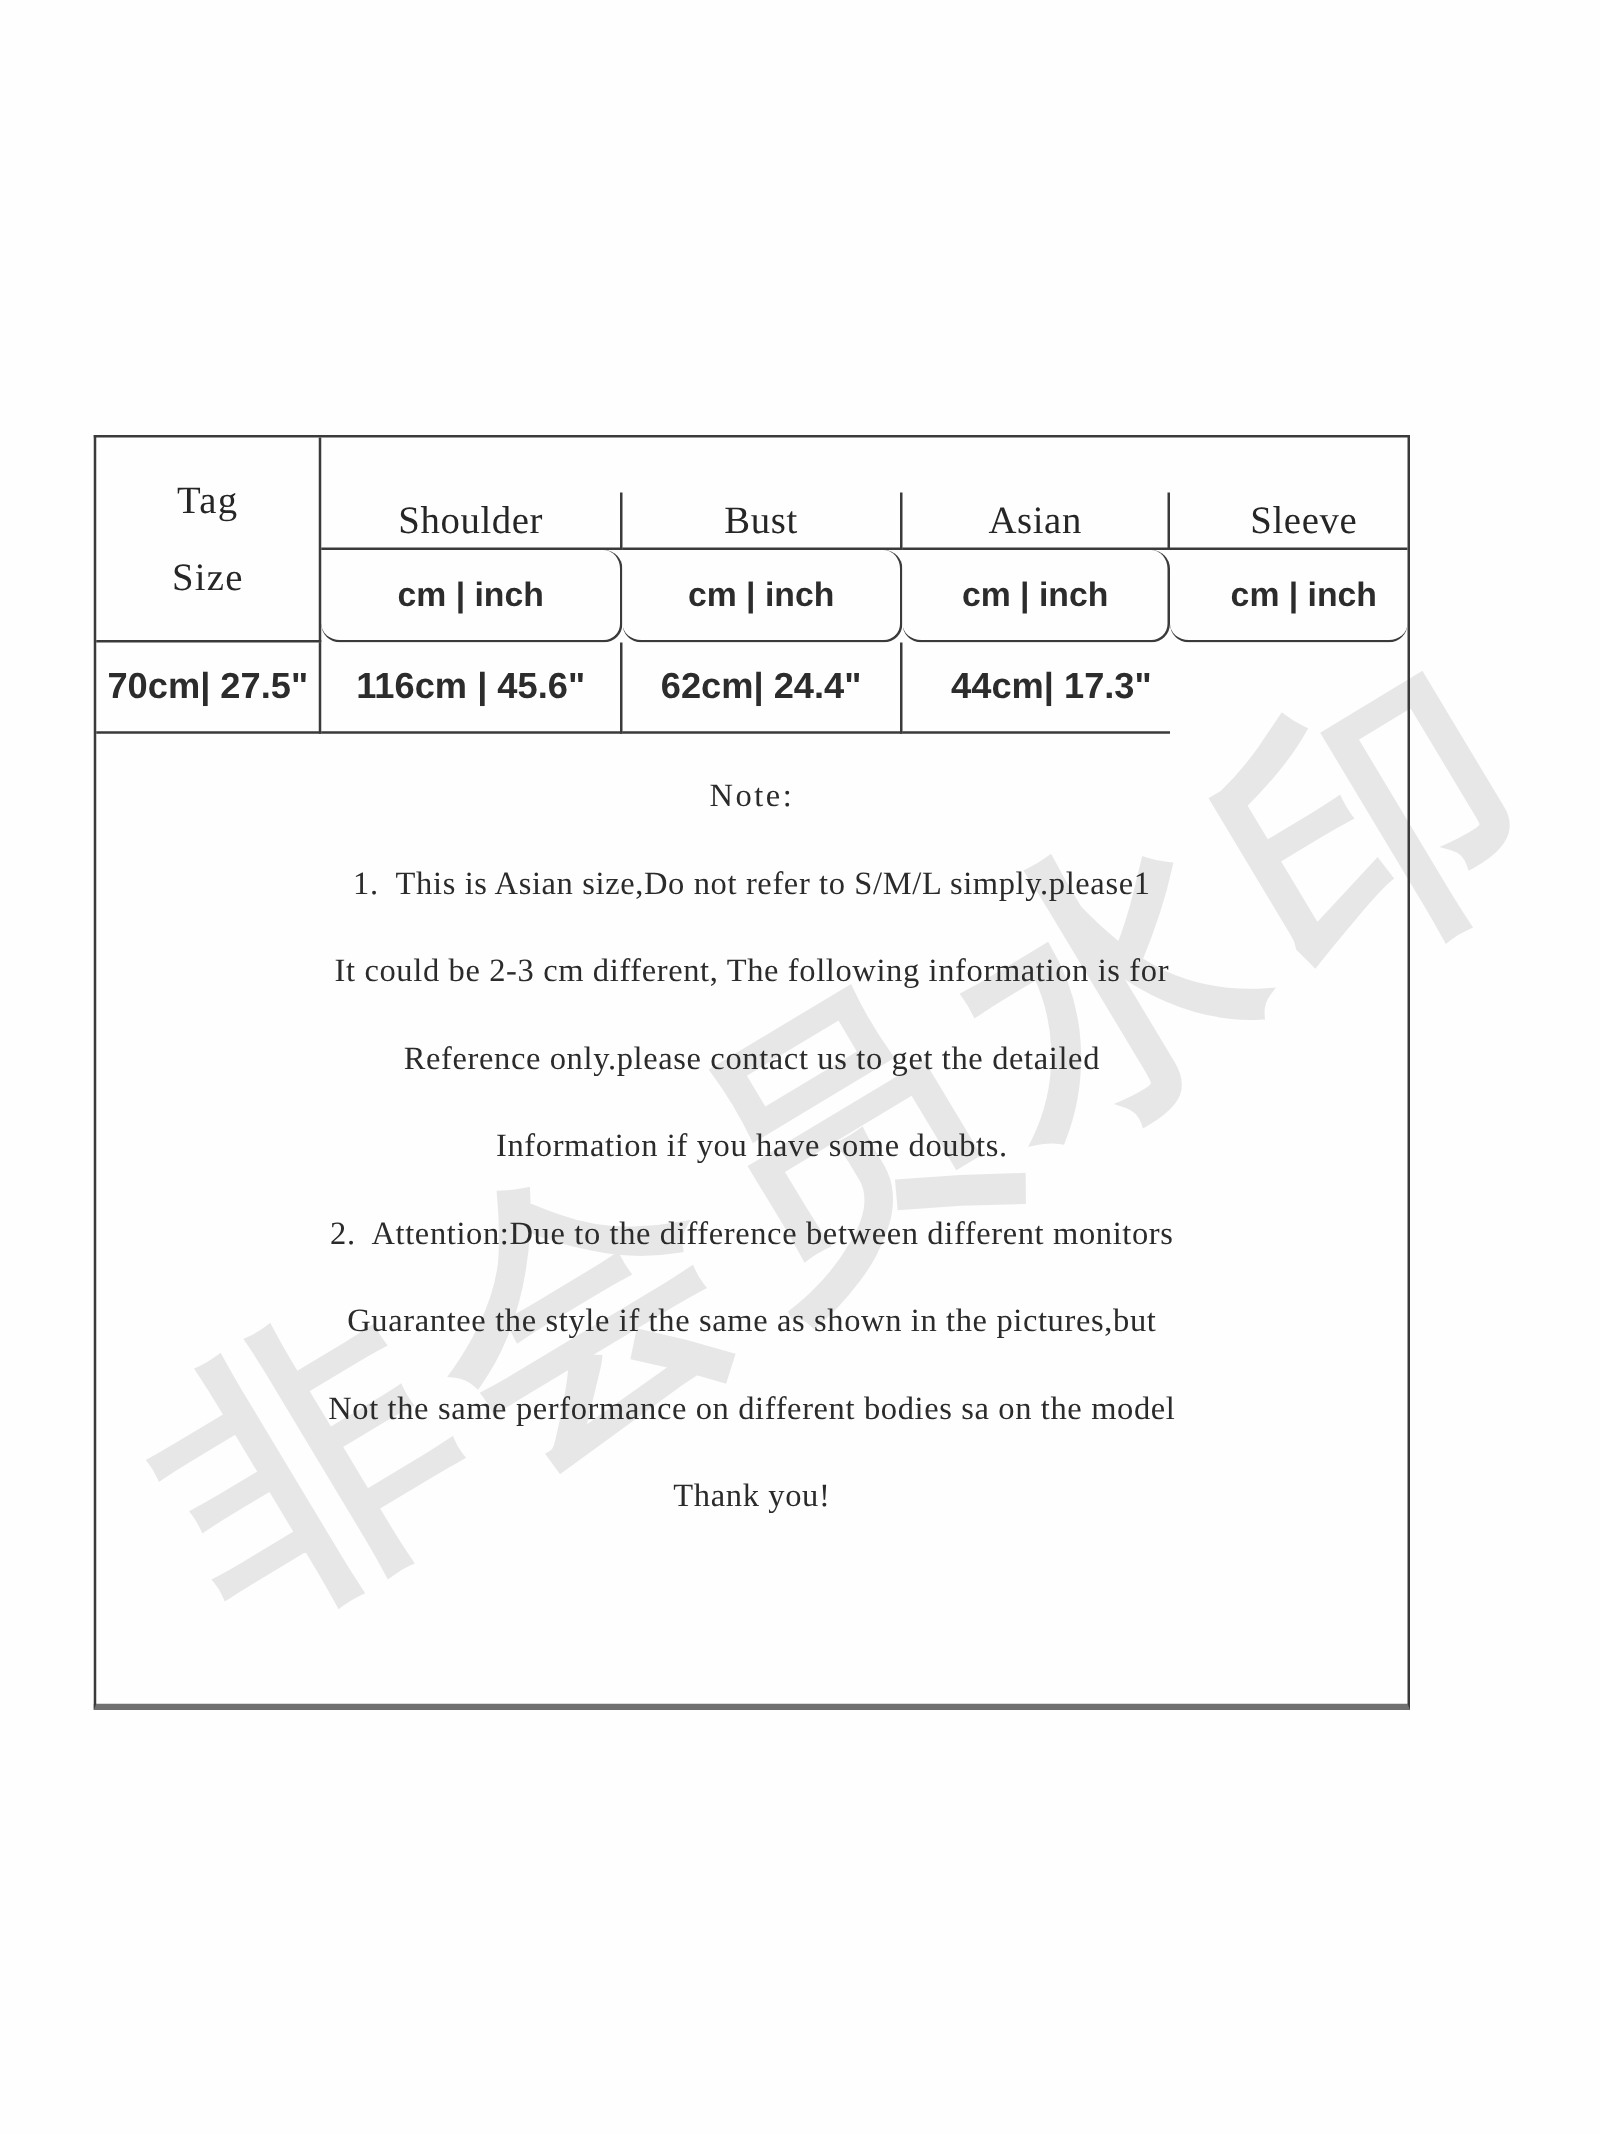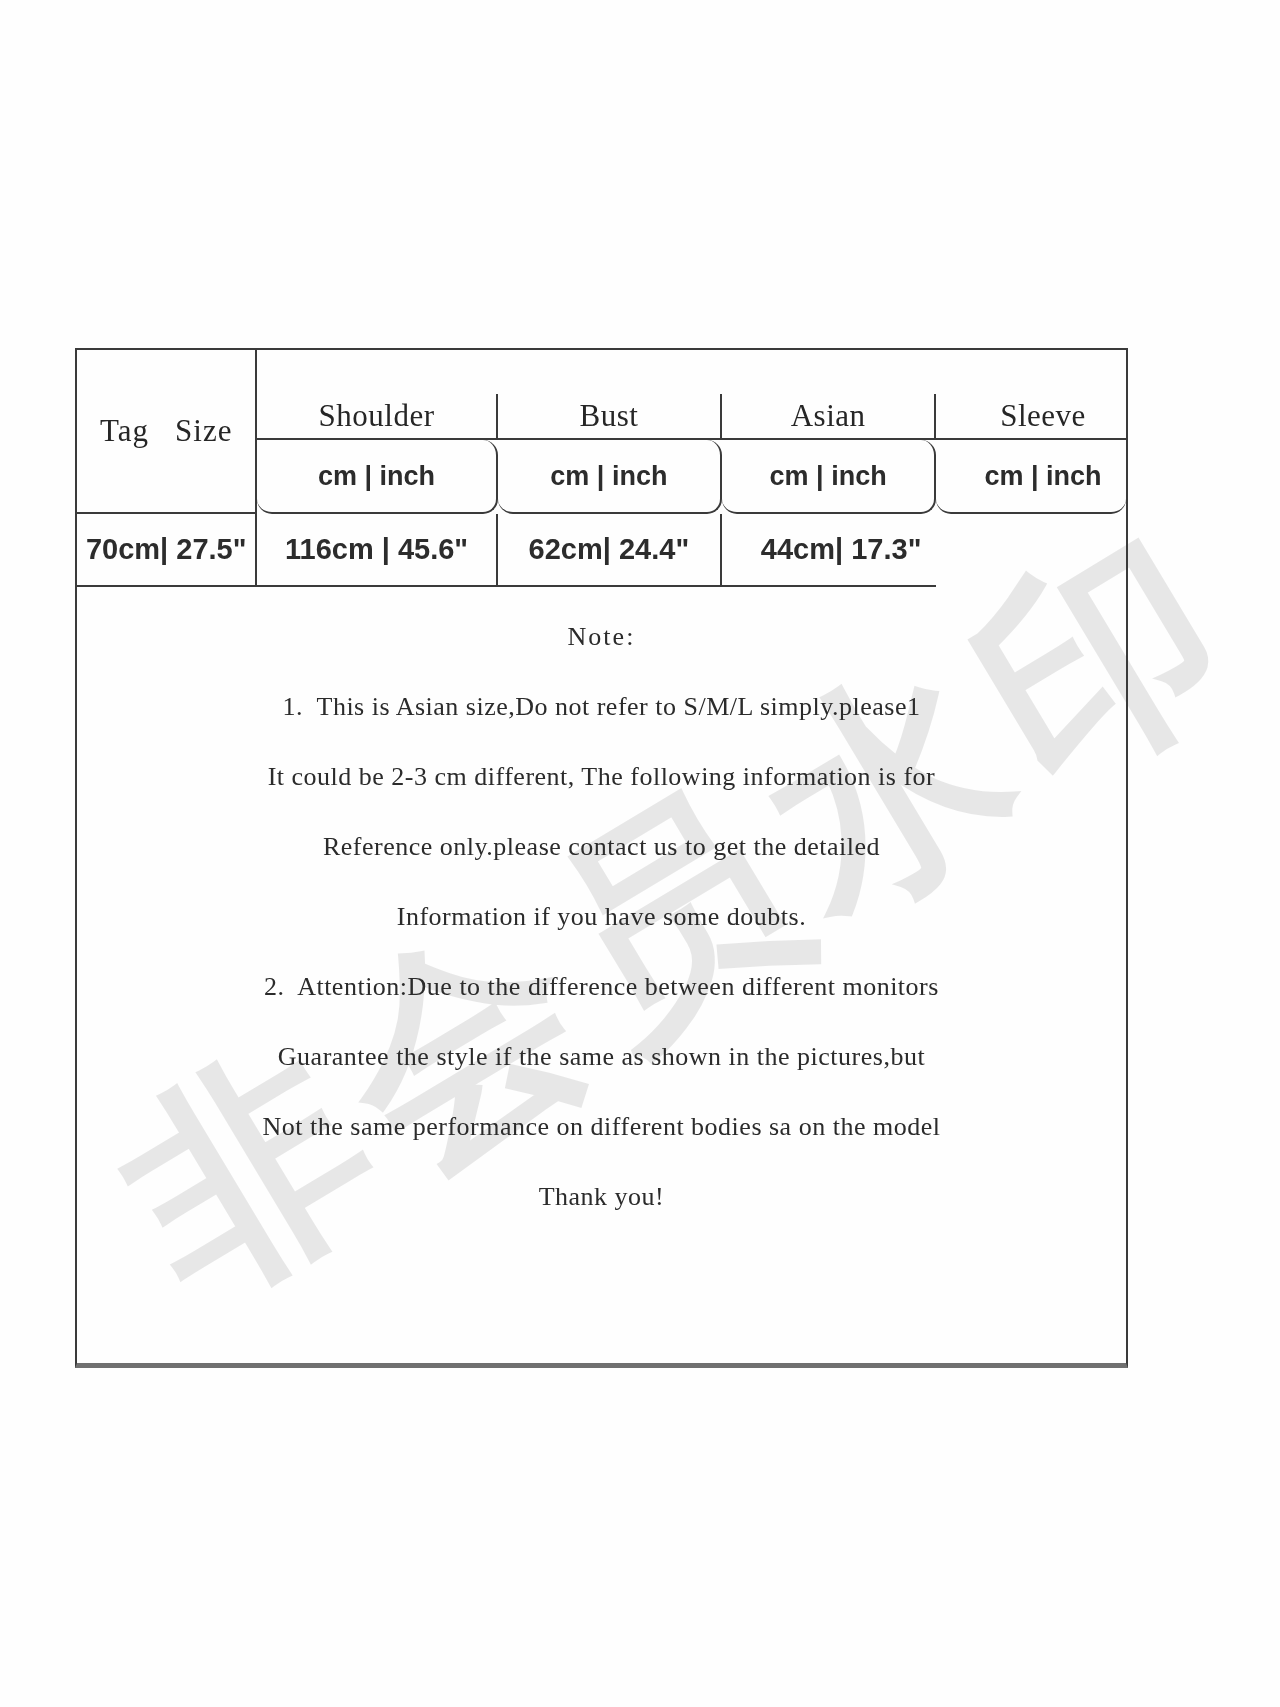--- a/index.html
+++ b/index.html
@@ -50,21 +50,21 @@
     align-items: center;
     justify-content: center;
     border-right: 2px solid #3a3a3a;
     border-bottom: 2px solid #3a3a3a;
     background: transparent;
   }
   .cell.last-col { border-right: none; padding-left: 24px; }
   .corner {
     grid-row: 1 / 3;
     grid-column: 1;
-    flex-direction: row;
+    flex-direction: column;
     justify-content: center;
     gap: 26px;
     font-size: 31px;
     letter-spacing: 1px;
   }
   .col-label { font-size: 31px; letter-spacing: 0.5px; margin-top: 44px; }
   .unit {
     font-family: "Liberation Sans", "DejaVu Sans", sans-serif;
     font-weight: 700;
     font-size: 27px;

